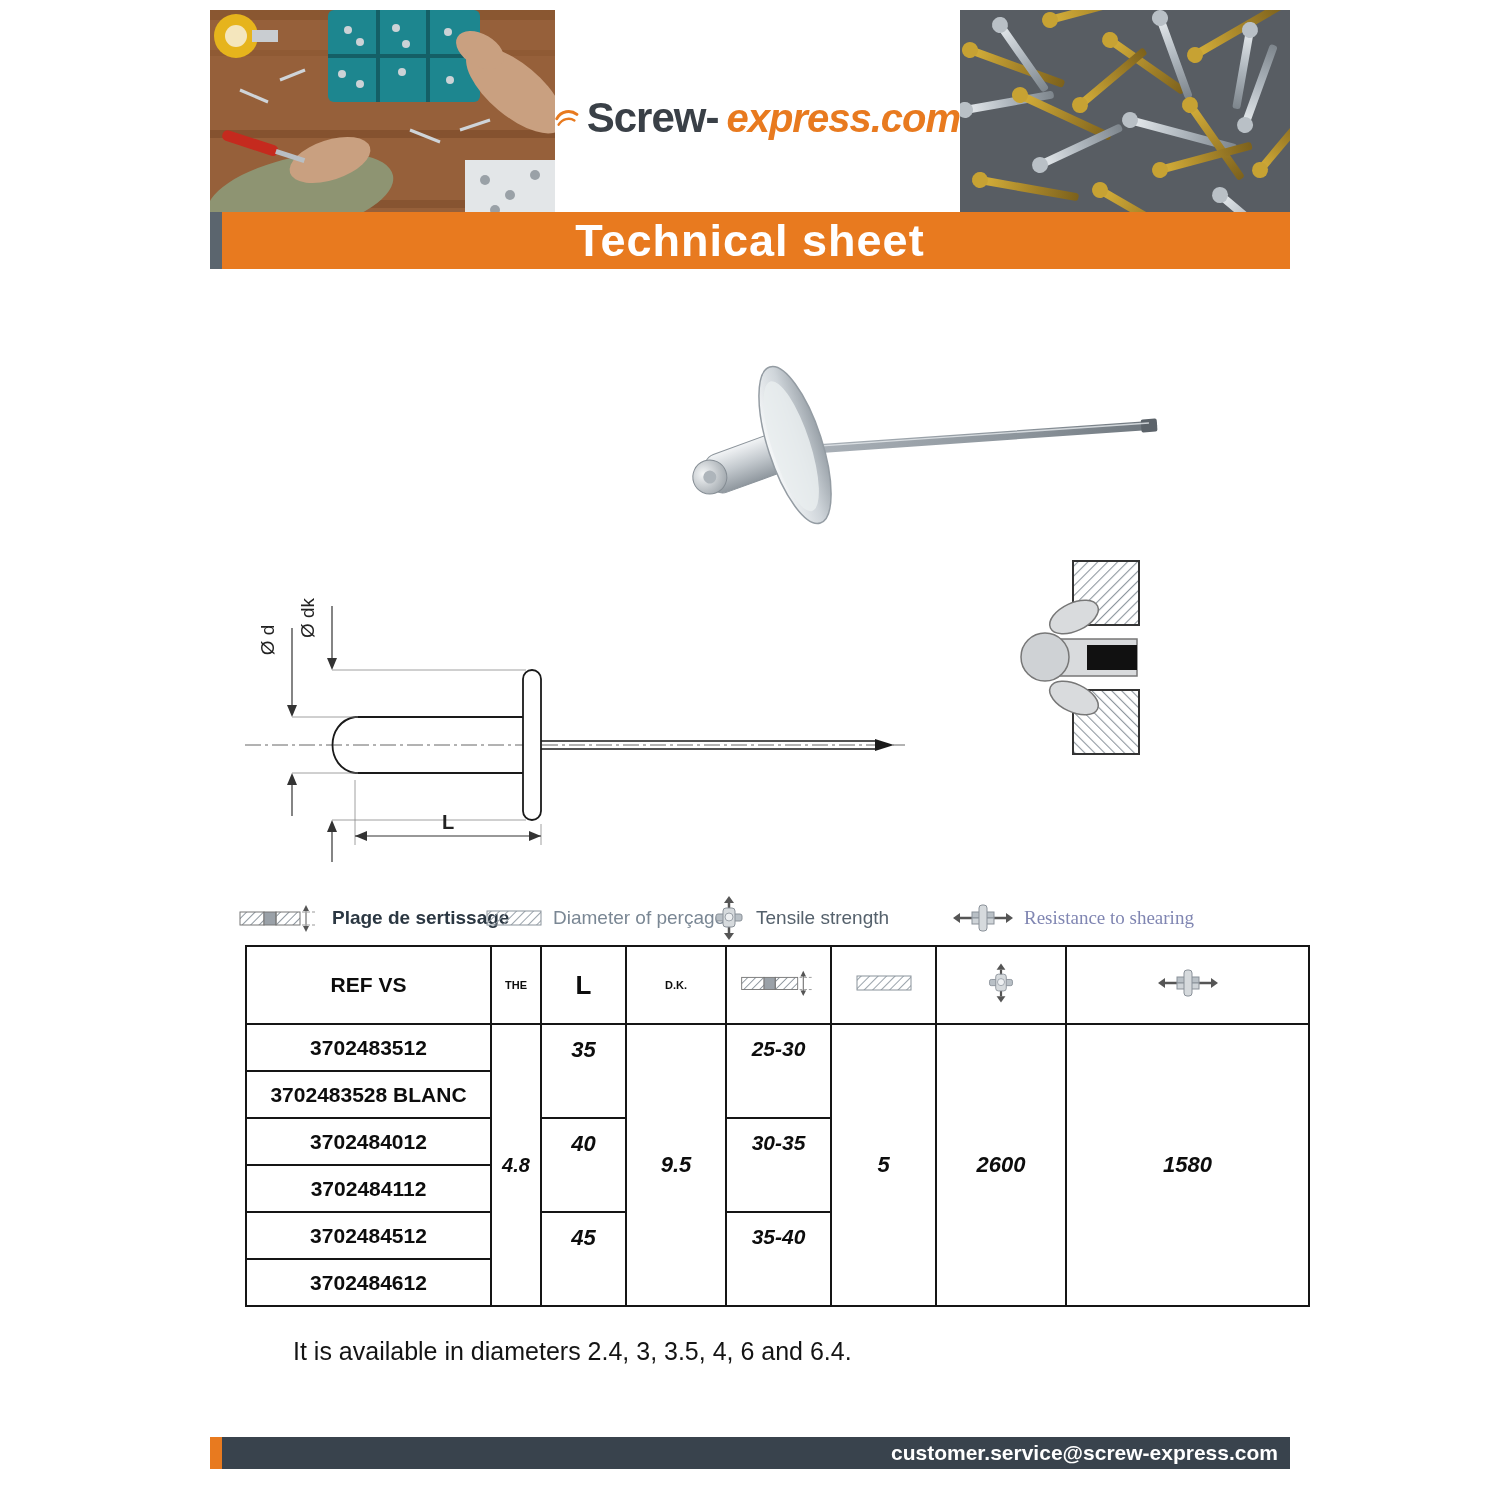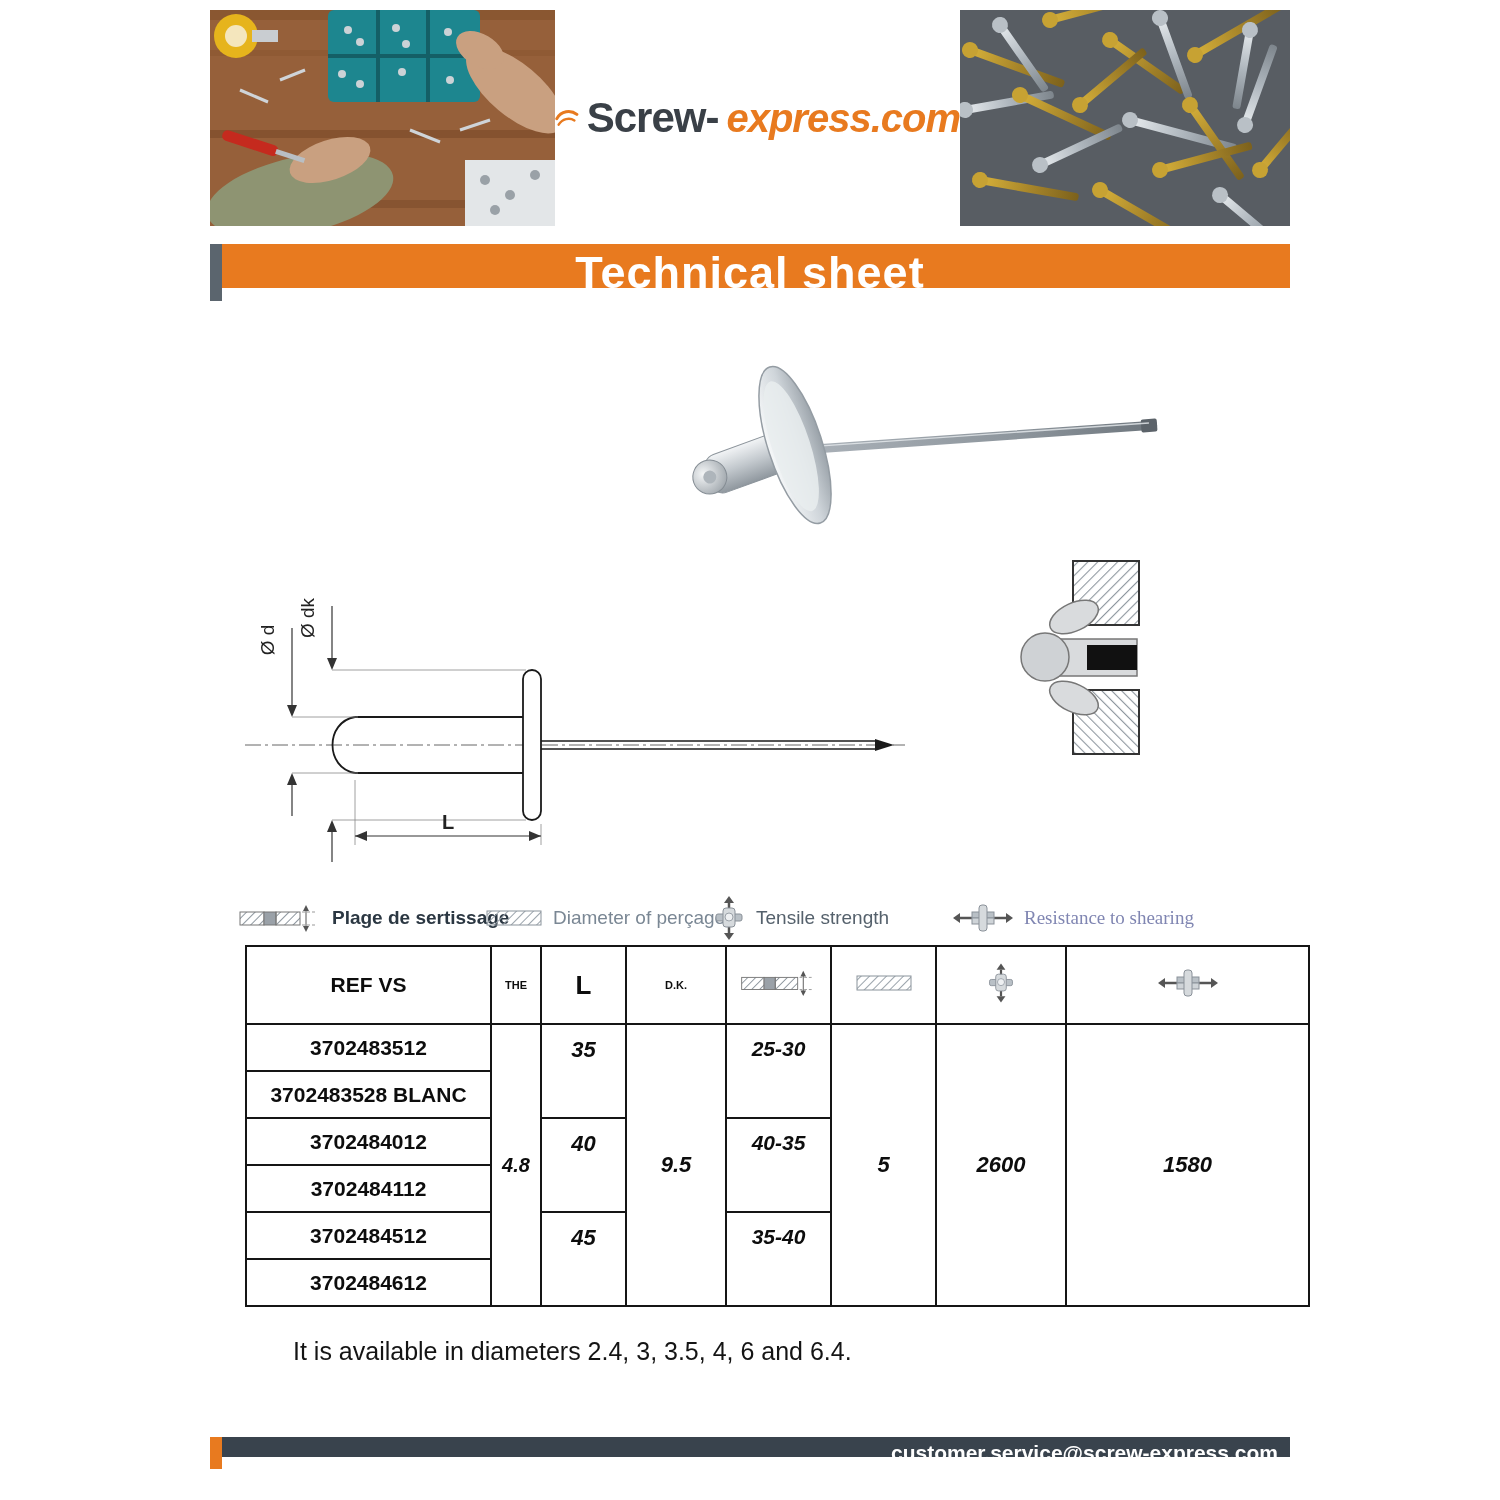--- a/index.html
+++ b/index.html
@@ -7,21 +7,21 @@
   .page { position:absolute; left:0; top:0; width:1500px; height:1500px; background:#fff; overflow:hidden; }
 
   .photo-left  { position:absolute; left:210px; top:10px; width:345px; height:216px; overflow:hidden; }
   .photo-right { position:absolute; left:960px; top:10px; width:330px; height:216px; overflow:hidden; }
 
   .logo-area { position:absolute; left:555px; top:10px; width:405px; height:216px; background:#fff;
                display:flex; align-items:center; justify-content:flex-start; gap:8px; }
   .brand-dark   { font-size:42px; font-weight:800; color:#3a4047; letter-spacing:-1px; }
   .brand-orange { font-size:40px; font-weight:700; font-style:italic; color:#e87a1f; letter-spacing:-1px; }
 
-  .banner { position:absolute; left:210px; top:244px; width:1080px; height:44px; background:#e87a1f; }
+  .banner { position:absolute; left:210px; top:212px; width:1080px; height:57px; background:#e87a1f; }
   .banner-notch { position:absolute; left:0; top:0; width:12px; height:57px; background:#5b656e; }
   .banner-title { position:absolute; left:0; top:0; width:100%; height:57px; line-height:57px; text-align:center;
                   color:#ffffff; font-size:45px; font-weight:800; letter-spacing:1px; }
 
   .rivet-photo   { position:absolute; left:610px; top:330px; width:580px; height:215px; }
   .tech-drawing  { position:absolute; left:230px; top:570px; width:690px; height:310px; }
   .cross-section { position:absolute; left:995px; top:555px; width:190px; height:205px; }
 
   svg text { font-family:"Liberation Sans", sans-serif; fill:#222; }
 
@@ -40,21 +40,21 @@
   .spec tr.head { height:78px;margin-top:32px; }
   .spec tr.row  { height:47px; }
   .spec .ref    { font-size:21px; }
   .spec .tiny   { font-size:11px; }
   .spec .big    { font-size:26px; }
   .spec .val    { font-size:22px;font-style:italic; }
   .spec td.vtop { vertical-align:top; padding-top:12px; }
 
   .note { position:absolute; left:293px; top:1337px; font-size:25px; color:#141414; }
 
-  .footer { position:absolute; left:210px; top:1437px; width:1080px; height:20px; background:#39434d; }
+  .footer { position:absolute; left:210px; top:1437px; width:1080px; height:32px; background:#39434d; }
   .footer-notch { position:absolute; left:0; top:0; width:12px; height:32px; background:#e87a1f; }
   .footer .email { position:absolute; right:12px; top:0; line-height:32px; color:#ffffff;
                    font-size:21px; font-weight:700; }
 </style>
 </head>
 <body>
 
 <div class="page">
 
   <div class="photo-left">
@@ -443,21 +443,21 @@
         <td class="val" rowspan="6">5</td>
         <td class="val" rowspan="6">2600</td>
         <td class="val" rowspan="6">1580</td>
       </tr>
       <tr class="row">
             <td class="ref">3702483528 BLANC</td>
           </tr>
       <tr class="row">
         <td class="ref">3702484012</td>
         <td class="val vtop" rowspan="2">40</td>
-        <td class="val vtop" rowspan="2" style="font-size:21px">40-35</td>
+        <td class="val vtop" rowspan="2" style="font-size:21px">30-35</td>
       </tr>
       <tr class="row">
             <td class="ref">3702484112</td>
           </tr>
       <tr class="row">
         <td class="ref">3702484512</td>
         <td class="val vtop" rowspan="2">45</td>
         <td class="val vtop" rowspan="2" style="font-size:21px">35-40</td>
       </tr>
       <tr class="row">

